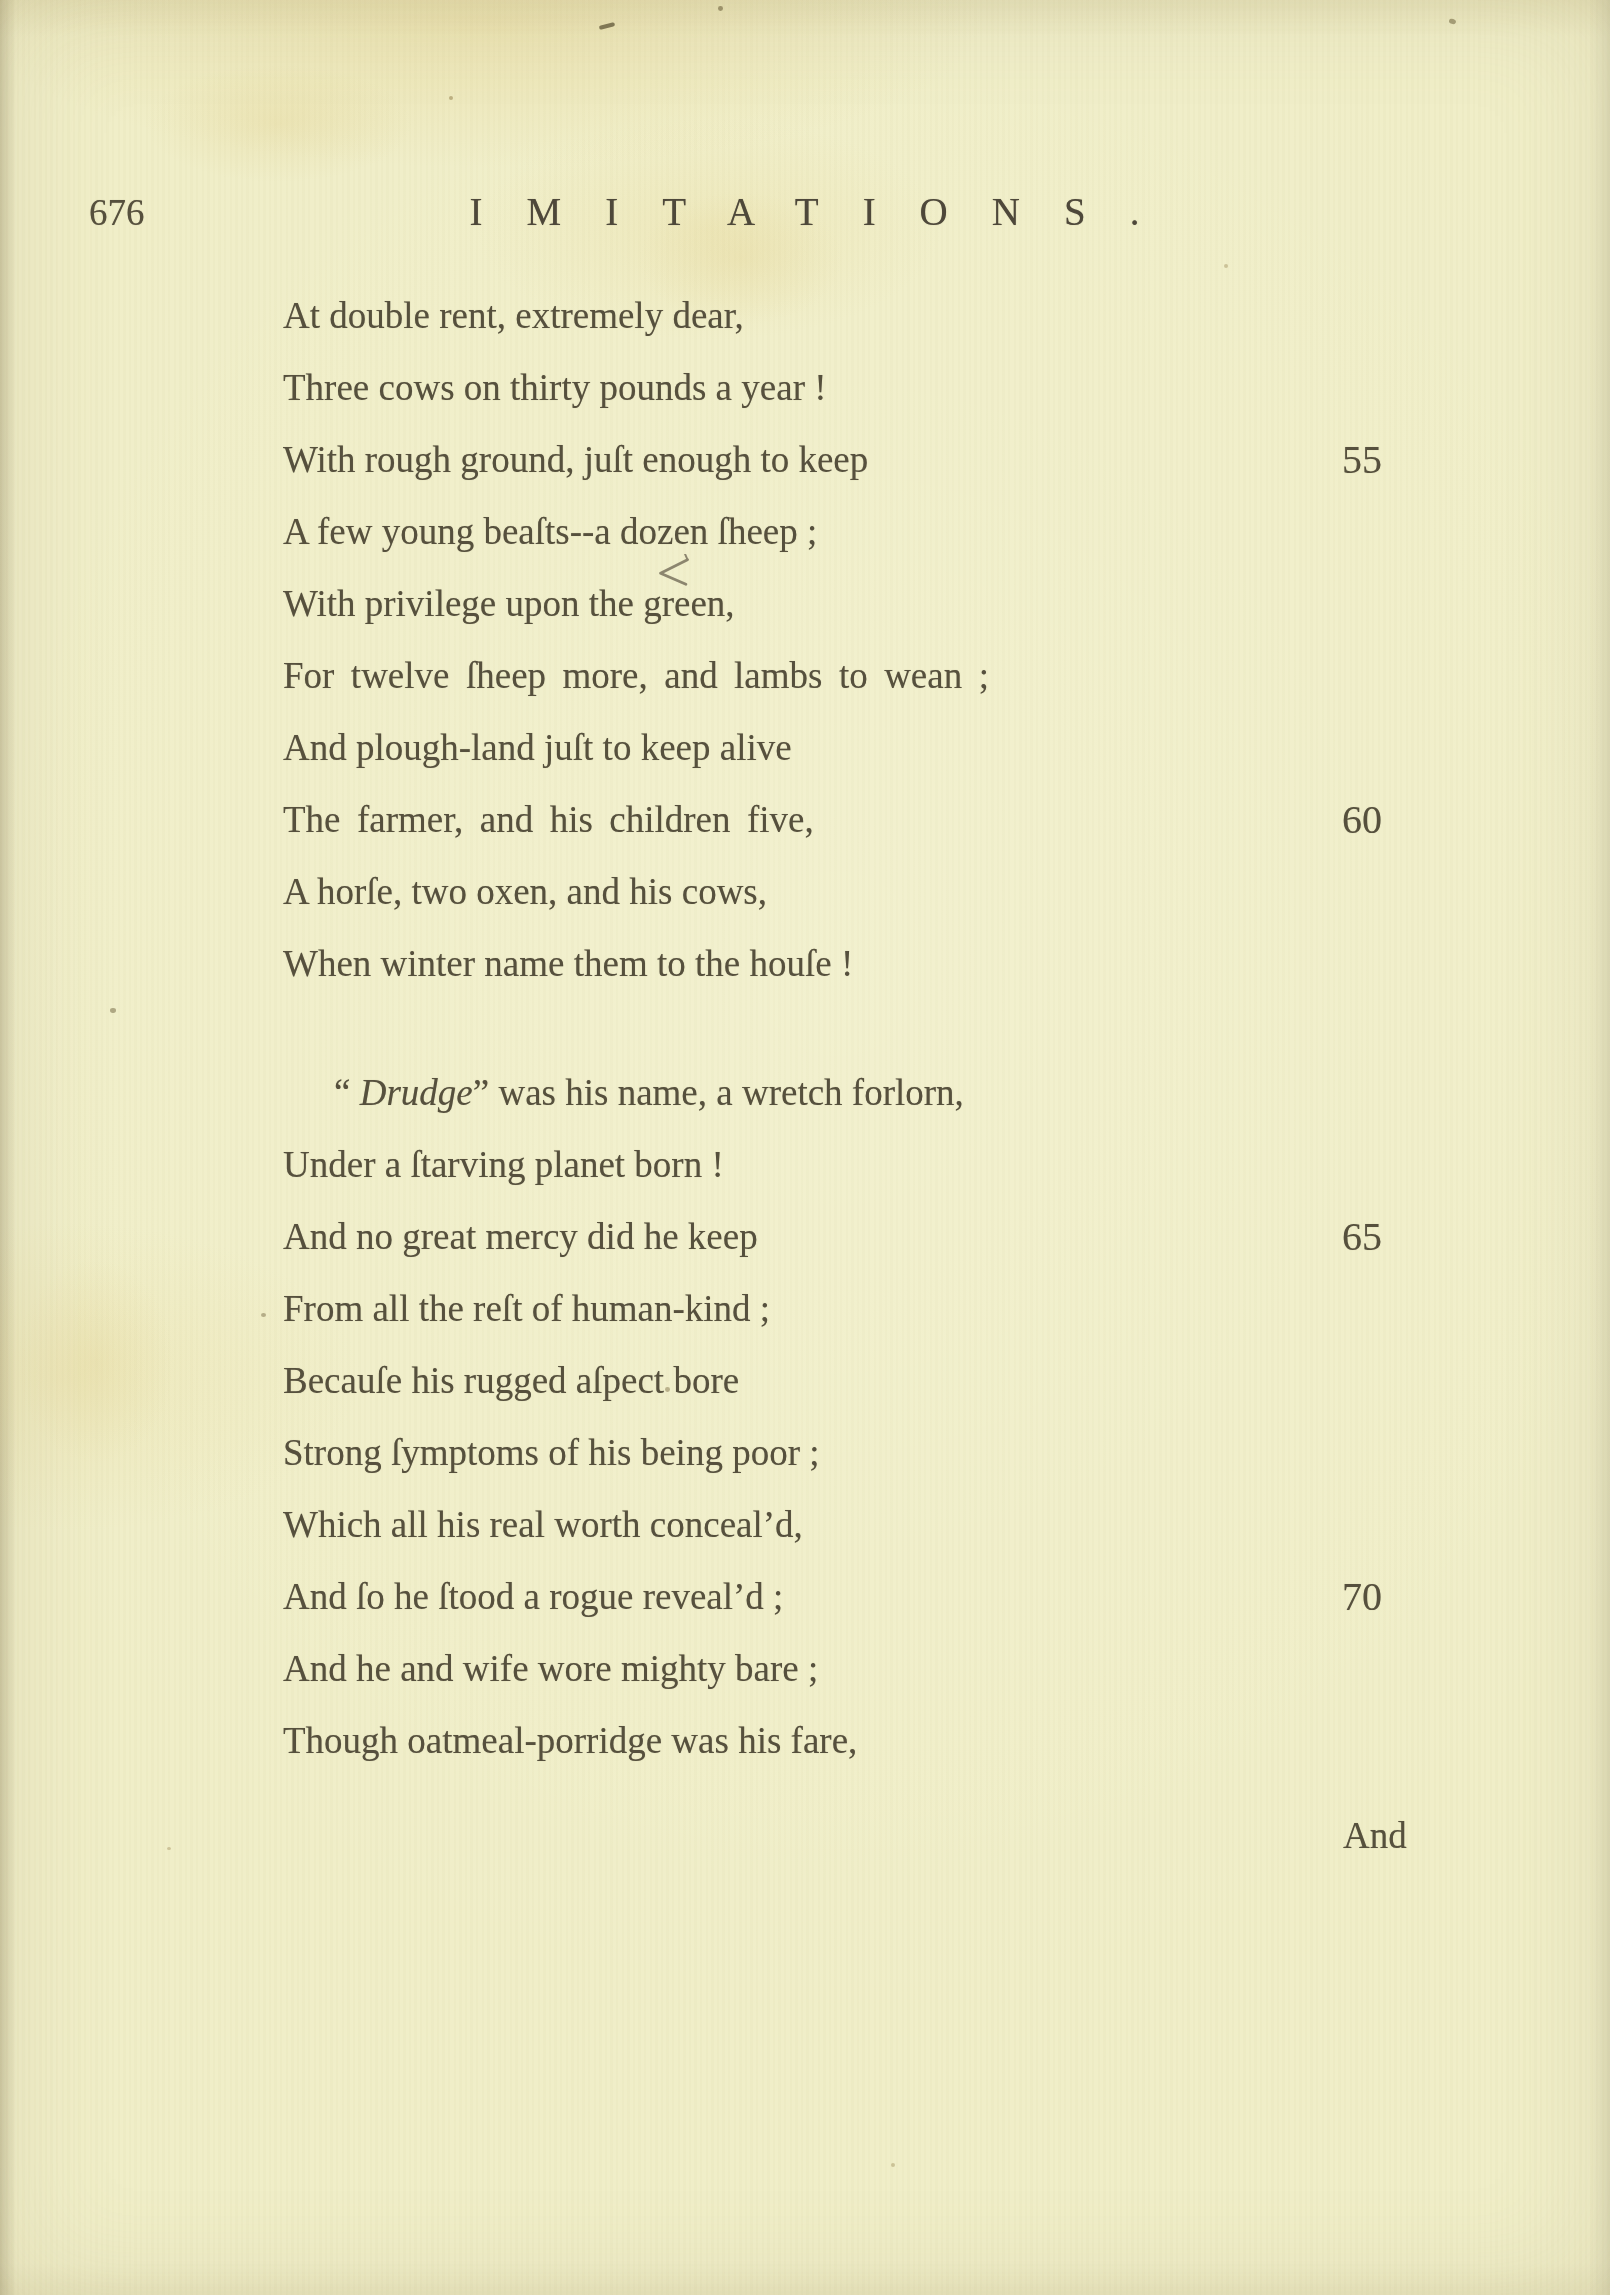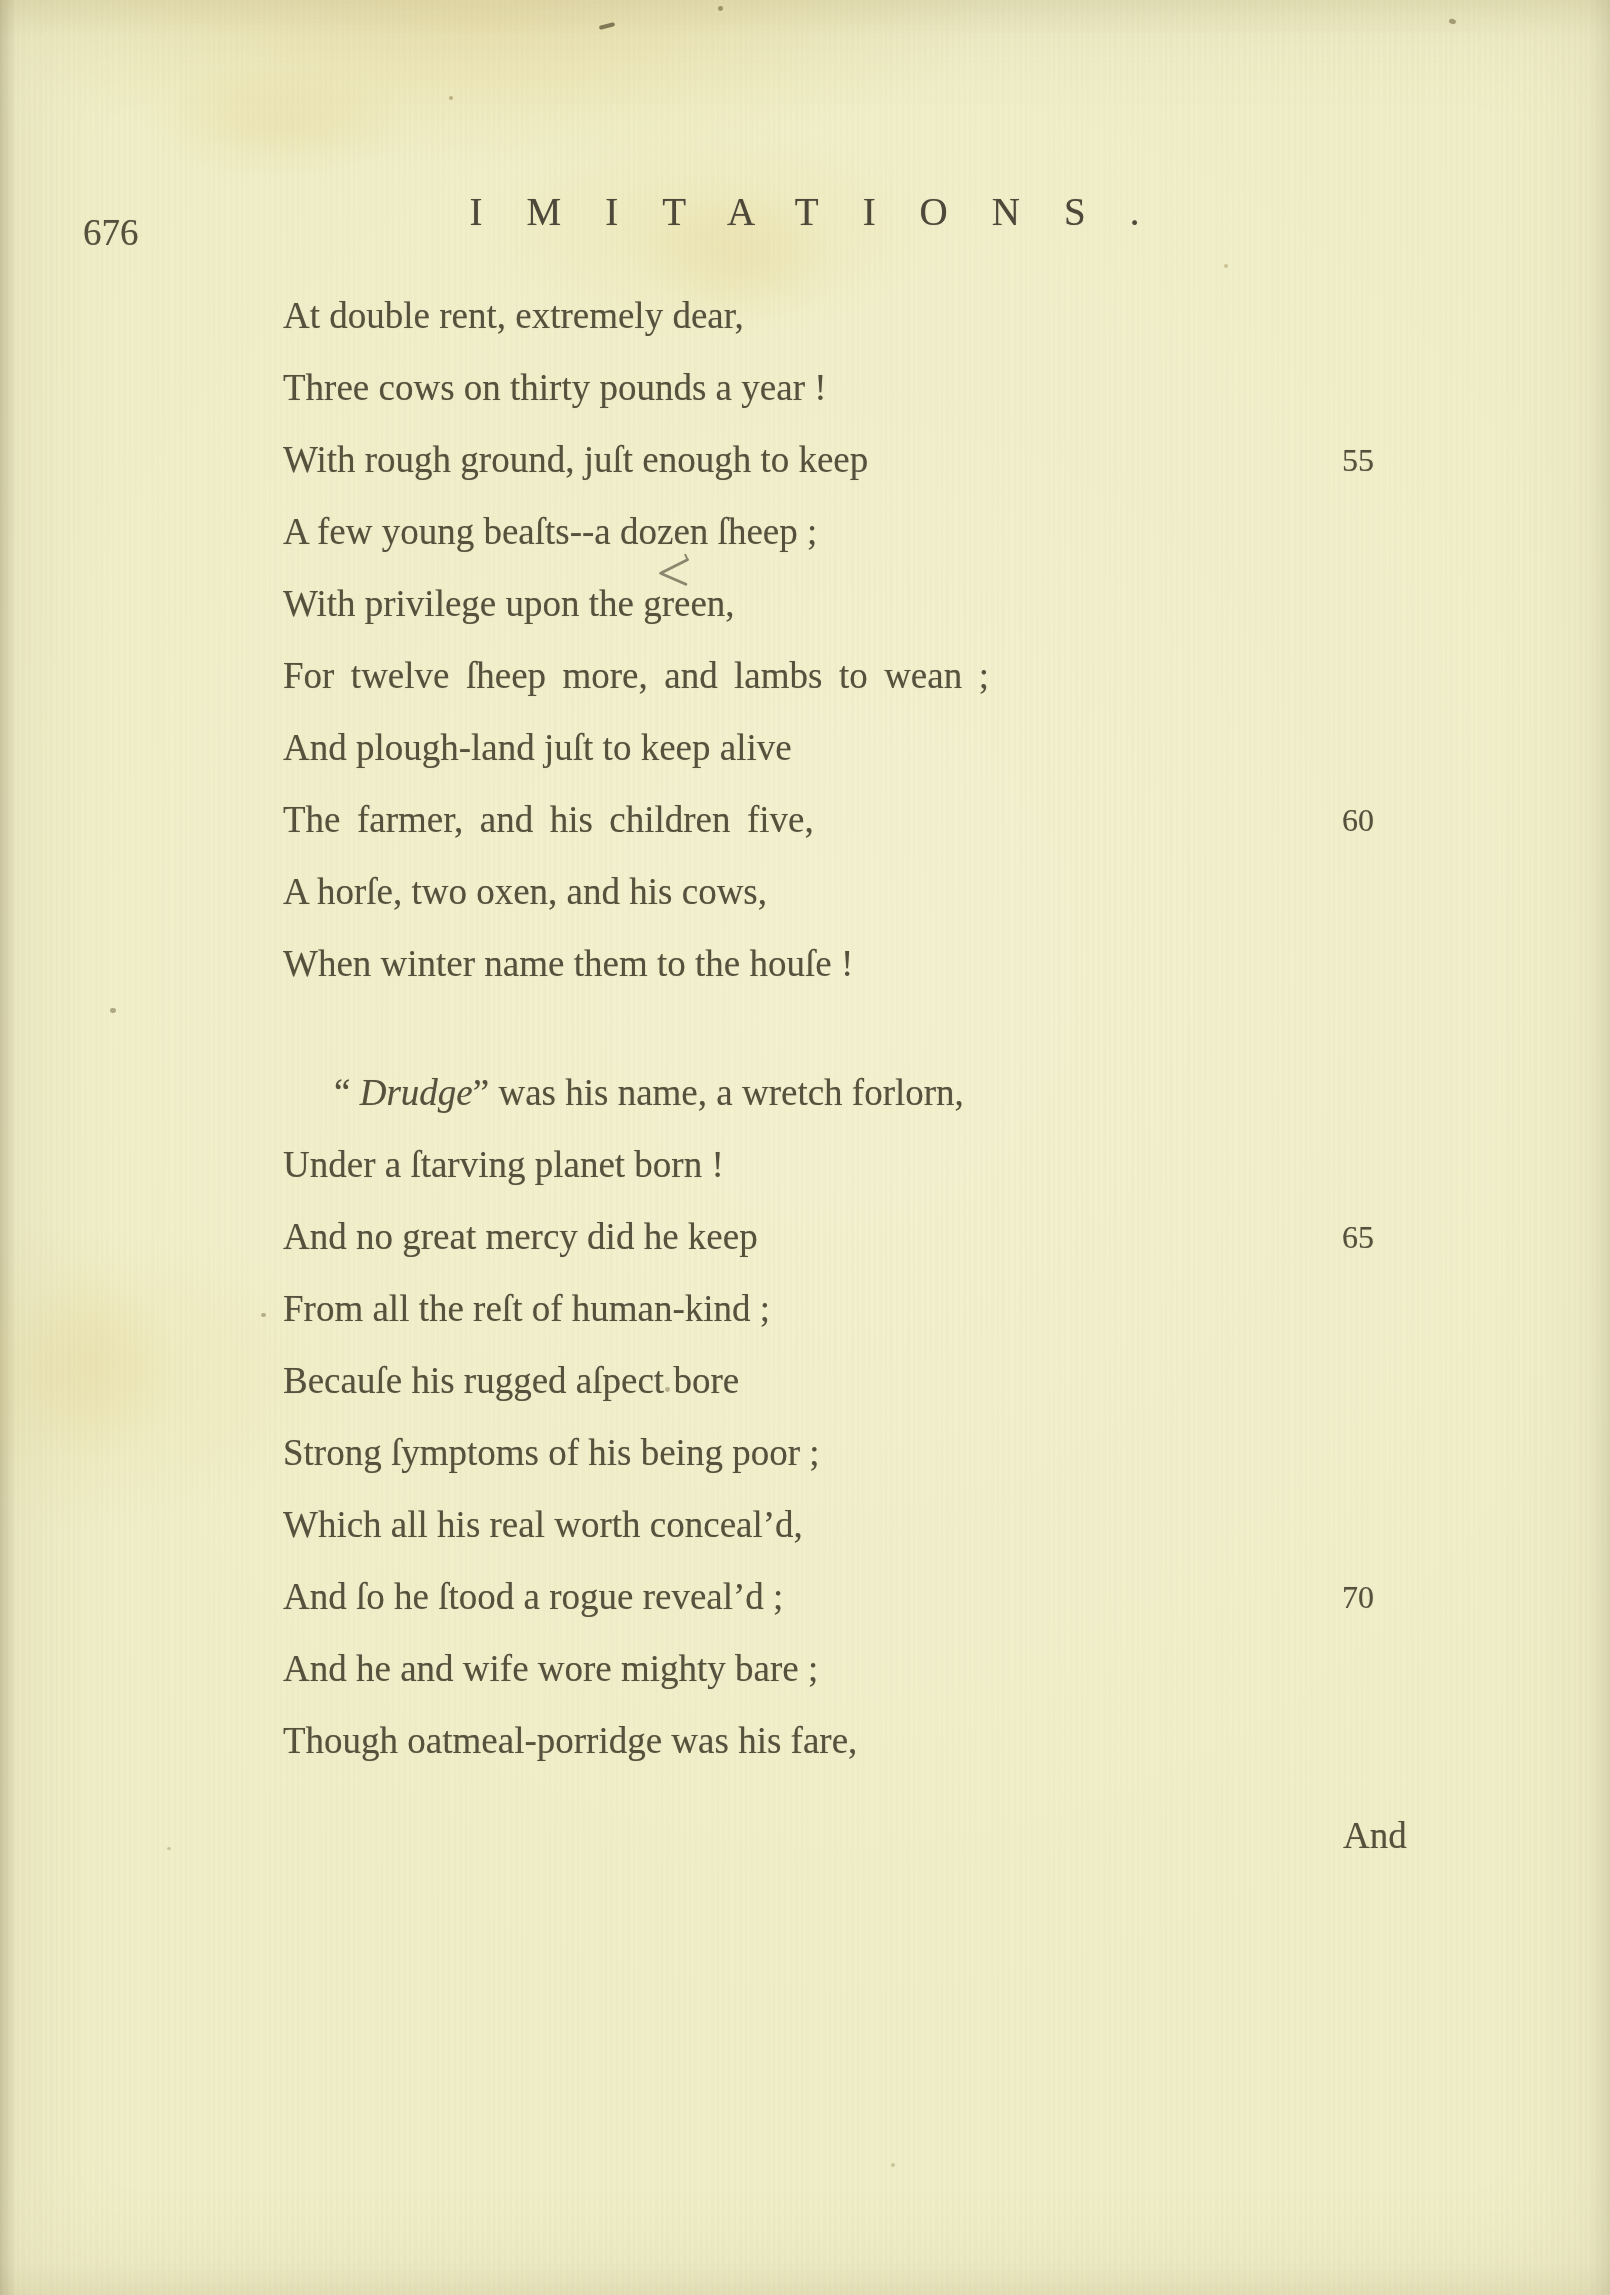--- a/index.html
+++ b/index.html
@@ -16,24 +16,23 @@
       radial-gradient(ellipse 1194px 1274px at 52% 42%, rgba(255,255,242,0.16), transparent 85%),
       linear-gradient(90deg, rgba(130,120,85,0.30) 0px, rgba(130,120,85,0) 16px),
       linear-gradient(270deg, rgba(160,158,128,0.22) 0px, rgba(160,158,128,0) 21px),
       linear-gradient(180deg, rgba(185,170,115,0.16) 0px, rgba(185,170,115,0) 37px),
       linear-gradient(0deg, rgba(185,175,125,0.12) 0px, rgba(185,175,125,0) 32px),
       repeating-linear-gradient(90deg, rgba(120,110,70,0.025) 0 2.4px, rgba(255,255,250,0.02) 2.4px 5.6px),
       #f0eec7;
     box-shadow: inset 0 0 111px rgba(140,125,80,0.16);
   }
   .pagenum{
-    position:absolute;left:83px;top:194px;
+    position:absolute;left:89px;top:194px;
     font-size:37px;line-height:1;
     text-shadow:0 0 0.8px rgba(86,79,62,0.45);
-    margin-top:20px;
   }
   .header{
     position:absolute;top:192px;left:0;width:100%;
     text-align:center;
     font-size:39px;line-height:1;
     letter-spacing:44px;
     transform:translateX(21px);
     text-shadow:0 0 0.8px rgba(70,64,50,0.5);
     color:#4e483a;
   }
@@ -44,21 +43,21 @@
     position:relative;
     height:72px;line-height:72px;
     font-size:37px;
     white-space:nowrap;
     text-shadow:0 0 0.8px rgba(86,79,62,0.40);
   }
   .line.wide{word-spacing:7.2px;}
   .line.indent{padding-left:51px;}
   .lineno{
     position:absolute;left:1059px;top:0;
-    font-size:32px;
+    font-size:40px;
   }
   .catchword{
     position:absolute;left:1319px;top:1800px;
     height:72px;line-height:72px;font-size:37px;
     text-shadow:0 0 0.8px rgba(86,79,62,0.40);
     margin-left:24px;
   }
   i{}
   
   .caret-mark{position:absolute;left:651px;top:554px;opacity:0.75;}

